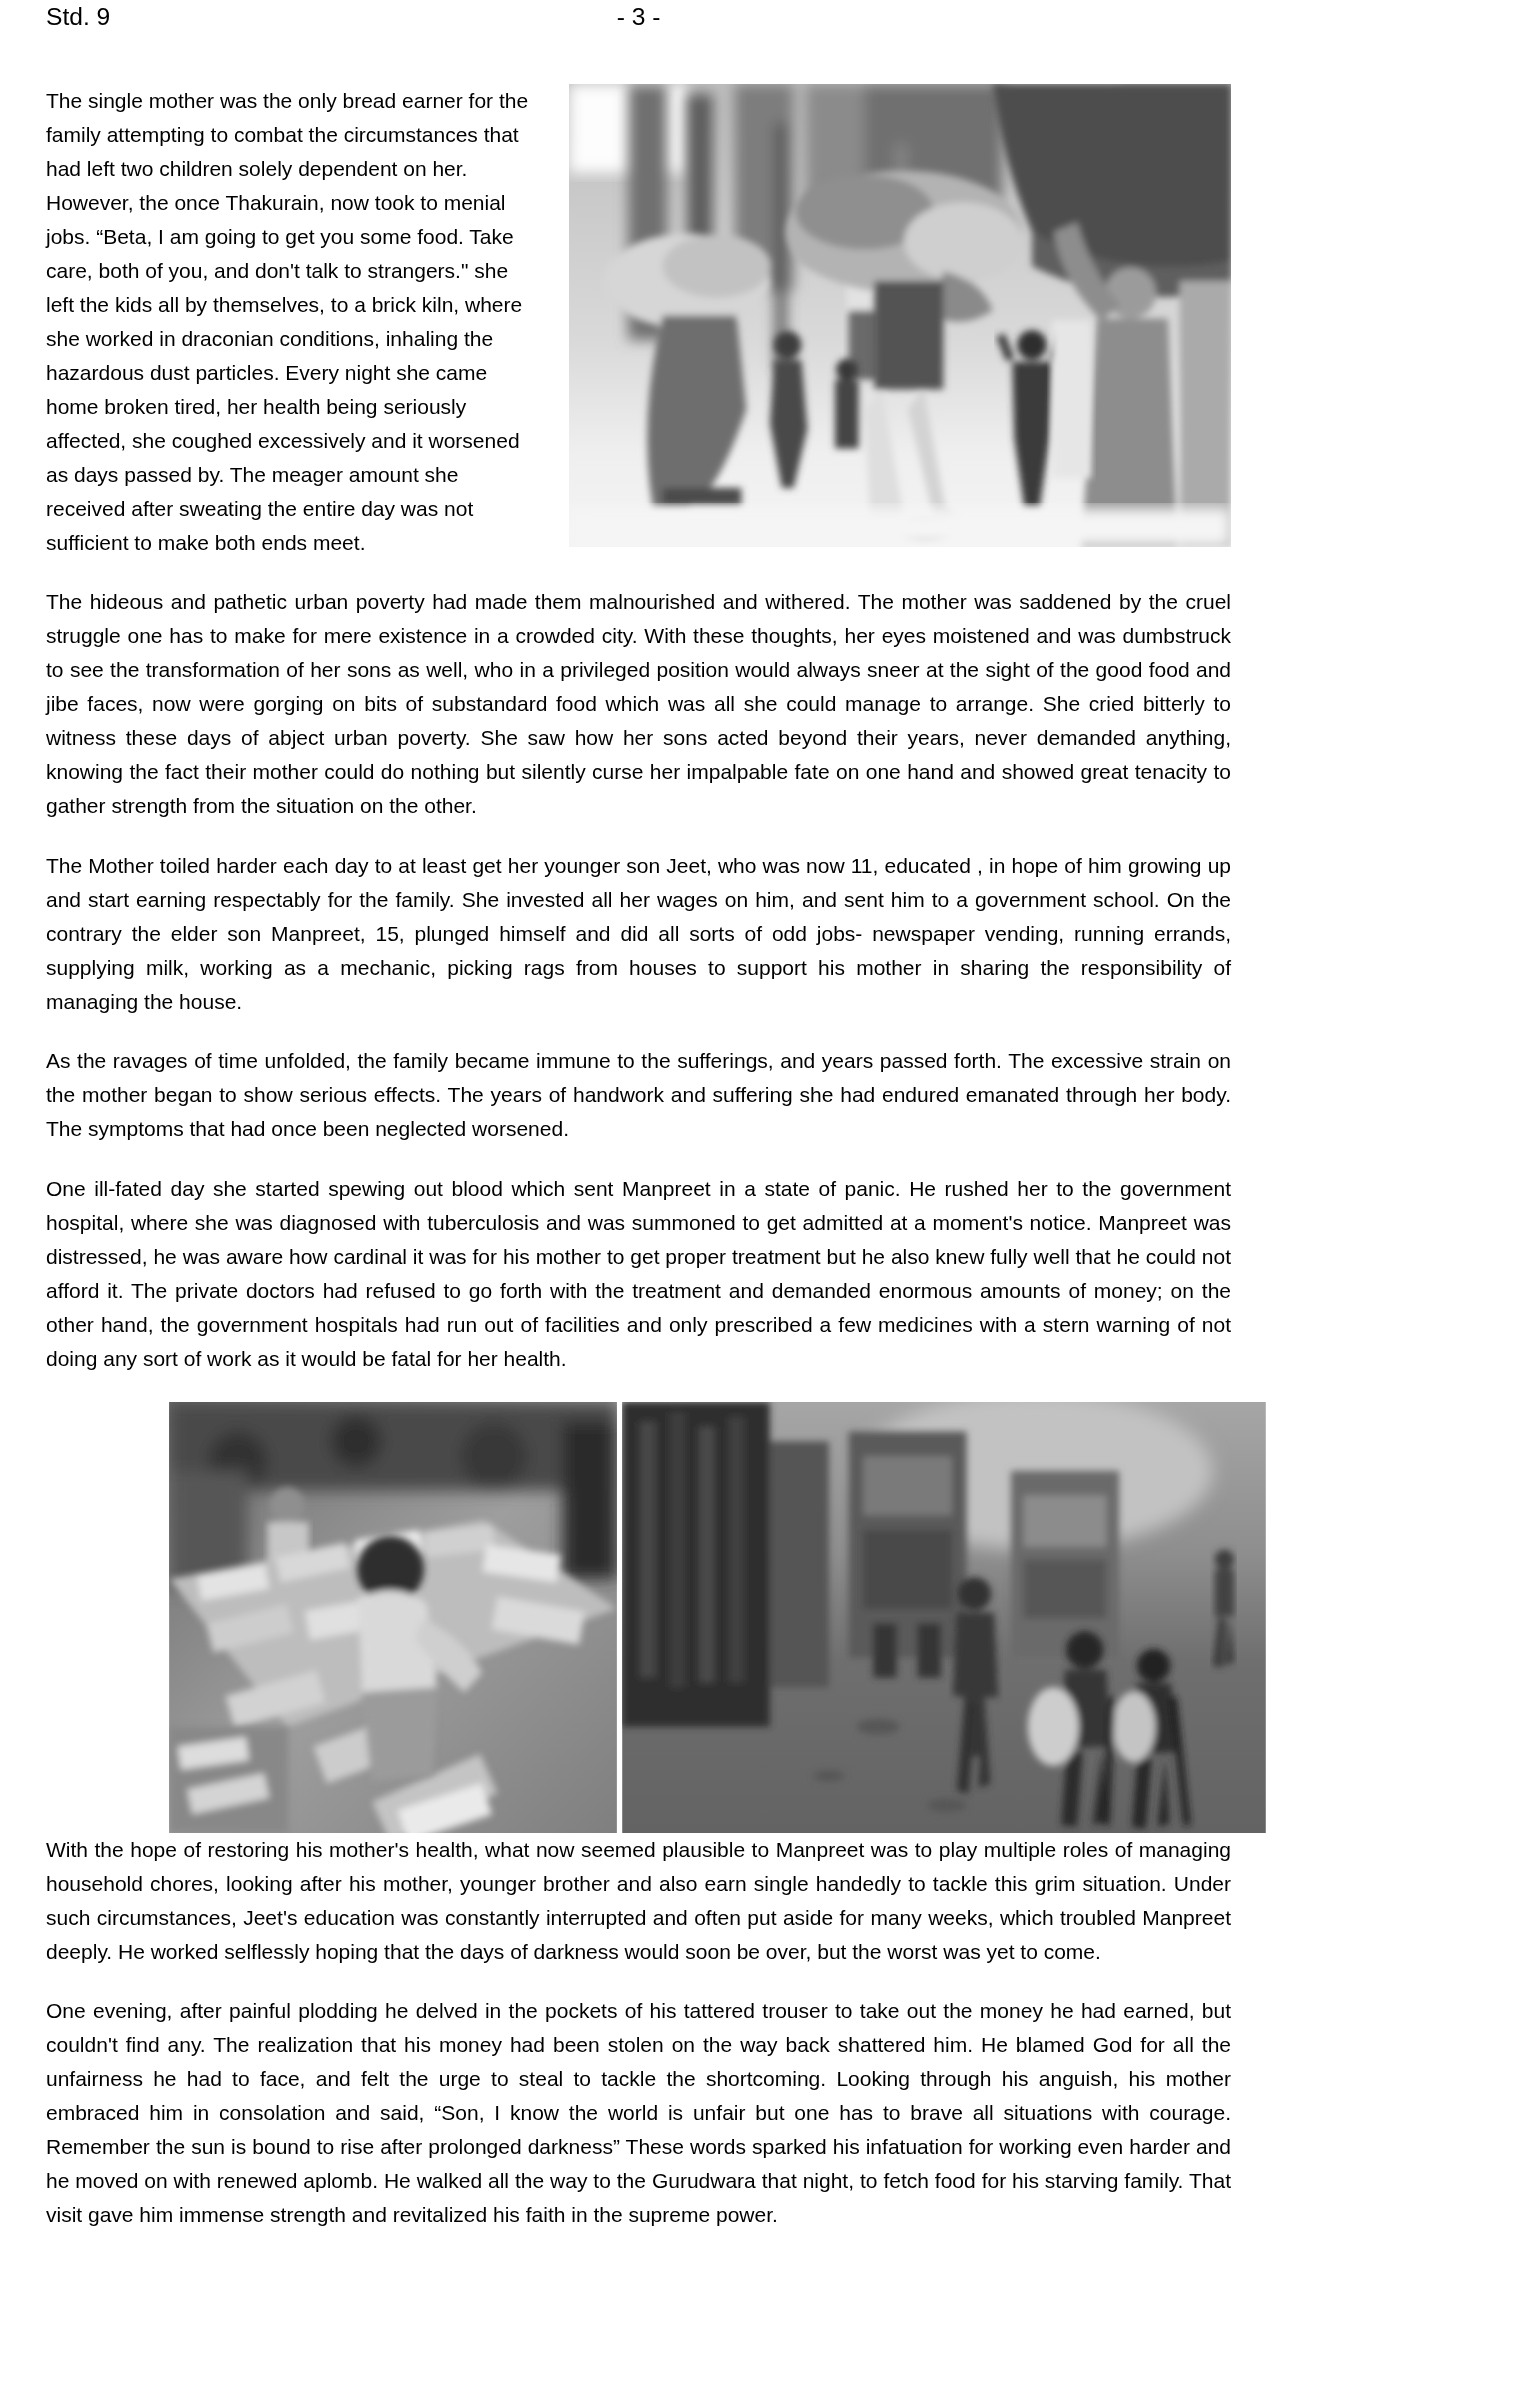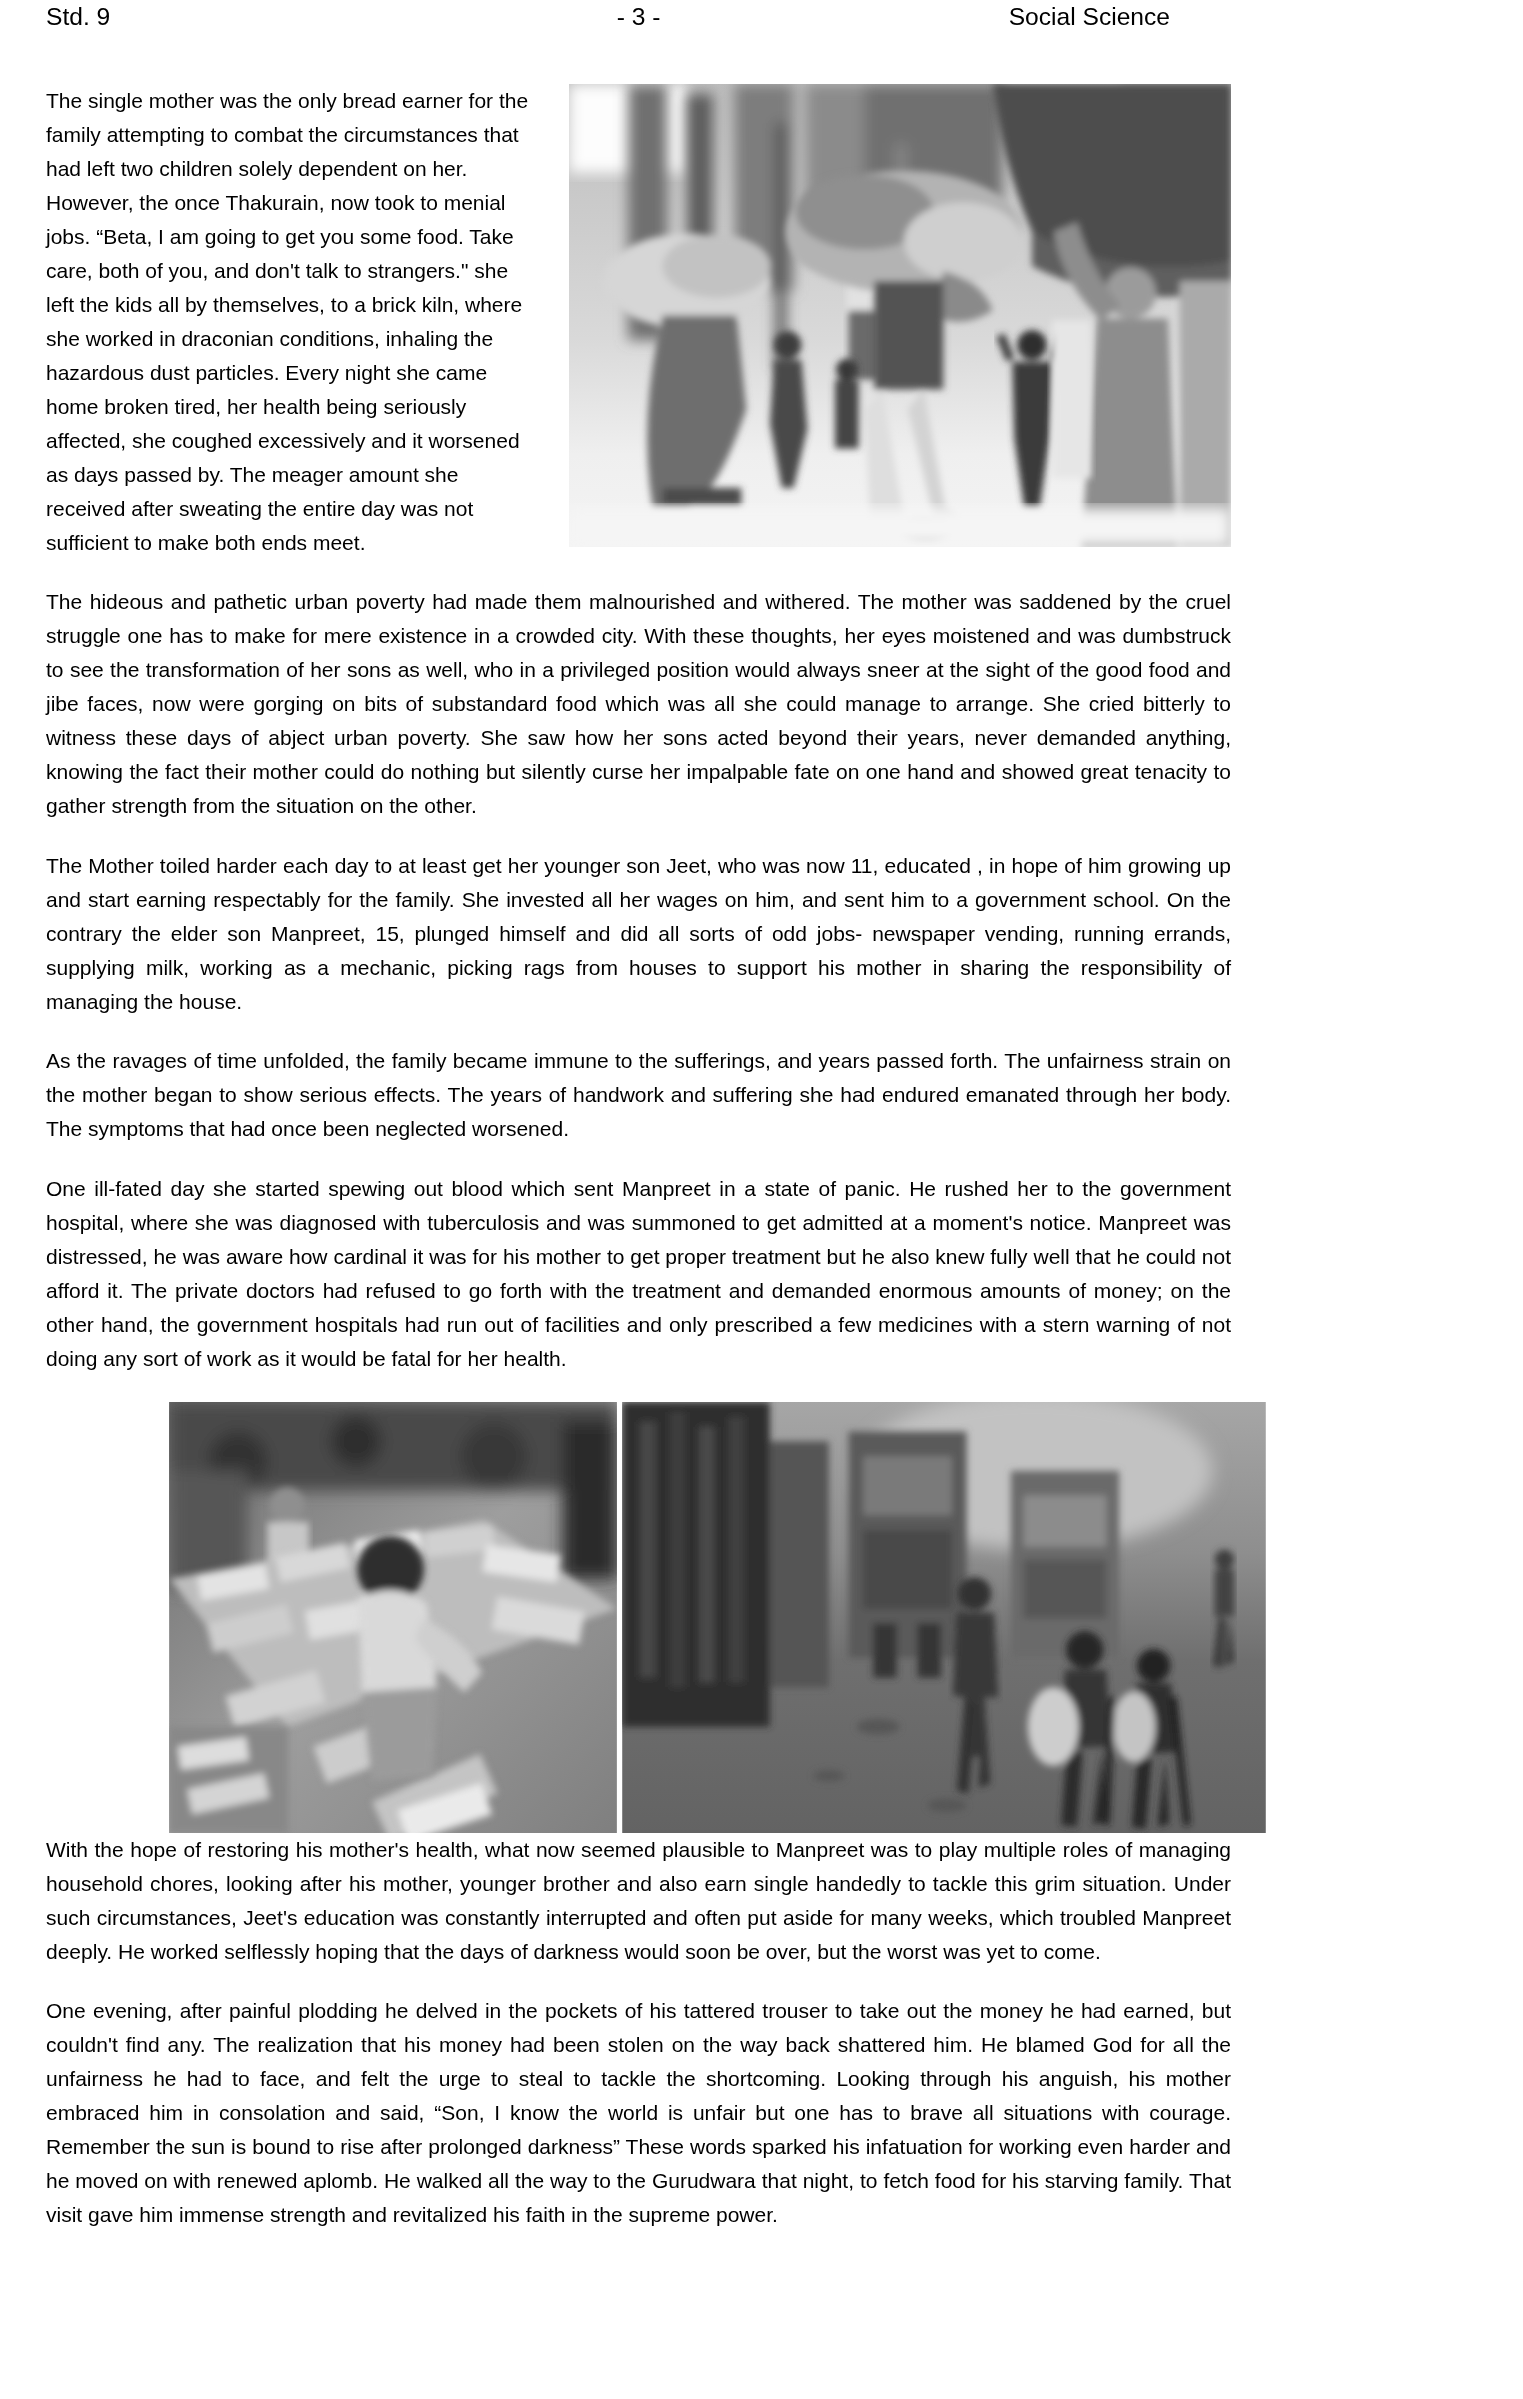--- a/index.html
+++ b/index.html
@@ -60,21 +60,20 @@
   .last-para { margin-top: 12px; }
 </style>
 </head>
 <body>
 
 <div class="page">
 
   <div class="header">
     <span class="h-left">Std. 9</span>
     <span class="h-mid">- 3 -</span>
-    <span class="h-right">Social Science</span>
   </div>
 
   <div class="story">
 
     <div class="clearfix">
       <div class="photo-top-wrap">
 
         <svg class="photo-frame" width="662" height="463" viewBox="0 0 672 470">
           <defs>
             <filter id="b3" x="-10%" y="-10%" width="120%" height="120%">
@@ -157,21 +156,21 @@
 
           <rect x="0" y="430" width="672" height="40" fill="#f5f5f5" filter="url(#b6)"></rect>
         </svg>
       </div>
 
       <p class="para ragged">The single mother was the only bread earner for the family attempting to combat the circumstances that had left two children solely dependent on her. However, the once Thakurain, now took to menial jobs. “Beta, I am going to get you some food. Take care, both of you, and don't talk to strangers." she left the kids all by themselves, to a brick kiln, where she worked in draconian conditions, inhaling the hazardous dust particles. Every night she came home broken tired, her health being seriously affected, she coughed excessively and it worsened as days passed by. The meager amount she received after sweating the entire day was not sufficient to make both ends meet.</p>
     </div>
 
     <p class="para">The hideous and pathetic urban poverty had made them malnourished and withered. The mother was saddened by the cruel struggle one has to make for mere existence in a crowded city. With these thoughts, her eyes moistened and was dumbstruck to see the transformation of her sons as well, who in a privileged position would always sneer at the sight of the good food and jibe faces, now were gorging on bits of substandard food which was all she could manage to arrange. She cried bitterly to witness these days of abject urban poverty. She saw how her sons acted beyond their years, never demanded anything, knowing the fact their mother could do nothing but silently curse her impalpable fate on one hand and showed great tenacity to gather strength from the situation on the other.</p>
     <p class="para">The Mother toiled harder each day to at least get her younger son Jeet, who was now 11, educated , in hope of him growing up and start earning respectably for the family. She invested all her wages on him, and sent him to a government school. On the contrary the elder son Manpreet, 15, plunged himself and did all sorts of odd jobs- newspaper vending, running errands, supplying milk, working as a mechanic, picking rags from houses to support his mother in sharing the responsibility of managing the house.</p>
-    <p class="para">As the ravages of time unfolded, the family became immune to the sufferings, and years passed forth. The unfairness strain on the mother began to show serious effects. The years of handwork and suffering she had endured emanated through her body. The symptoms that had once been neglected worsened.</p>
+    <p class="para">As the ravages of time unfolded, the family became immune to the sufferings, and years passed forth. The excessive strain on the mother began to show serious effects. The years of handwork and suffering she had endured emanated through her body. The symptoms that had once been neglected worsened.</p>
     <p class="para">One ill-fated day she started spewing out blood which sent Manpreet in a state of panic. He rushed her to the government hospital, where she was diagnosed with tuberculosis and was summoned to get admitted at a moment's notice. Manpreet was distressed, he was aware how cardinal it was for his mother to get proper treatment but he also knew fully well that he could not afford it. The private doctors had refused to go forth with the treatment and demanded enormous amounts of money; on the other hand, the government hospitals had run out of facilities and only prescribed a few medicines with a stern warning of not doing any sort of work as it would be fatal for her health.</p>
 
     <div class="mid-photos">
       <div class="mid-left">
 
         <svg class="photo-frame" width="448" height="431" viewBox="0 0 455 438">
           <defs>
             <filter id="c3" x="-10%" y="-10%" width="120%" height="120%">
                 <feGaussianBlur stdDeviation="4"></feGaussianBlur>
               </filter>

